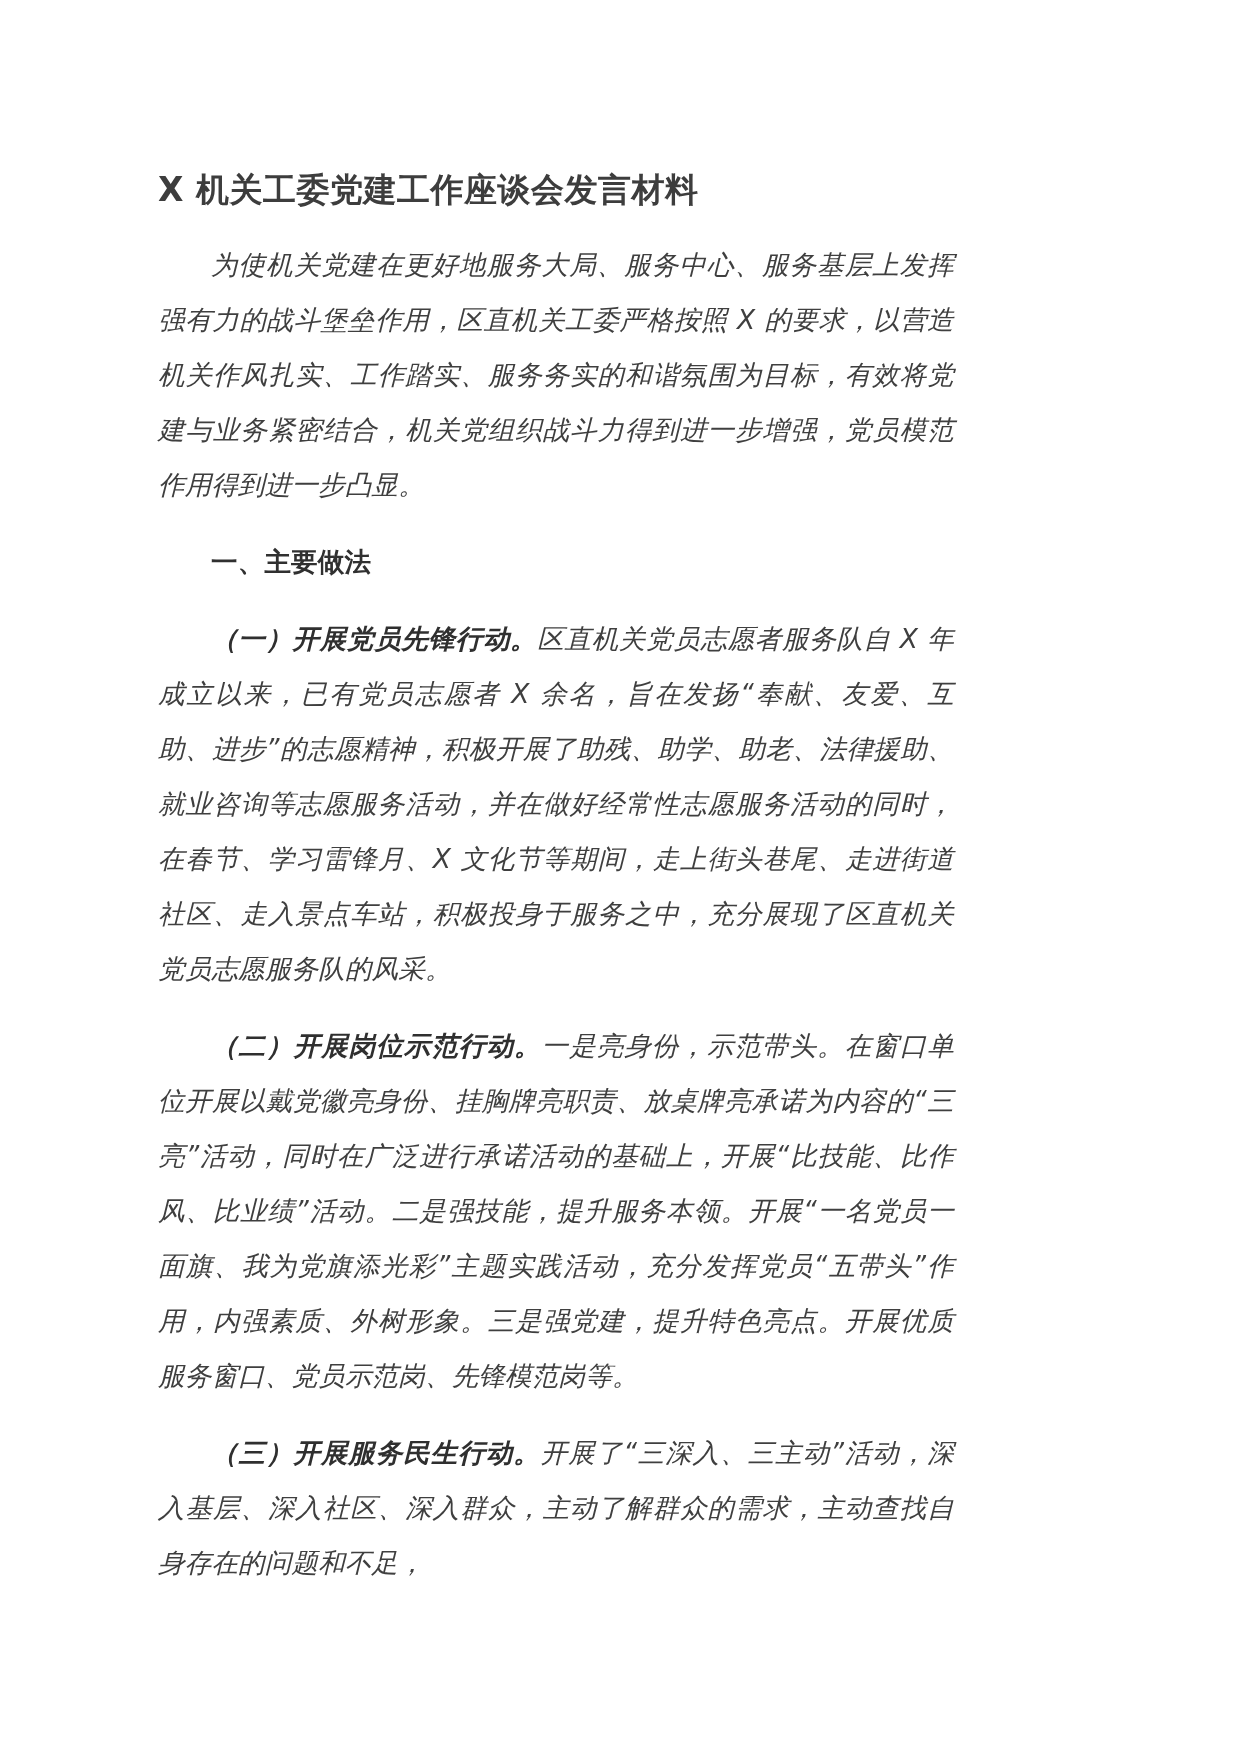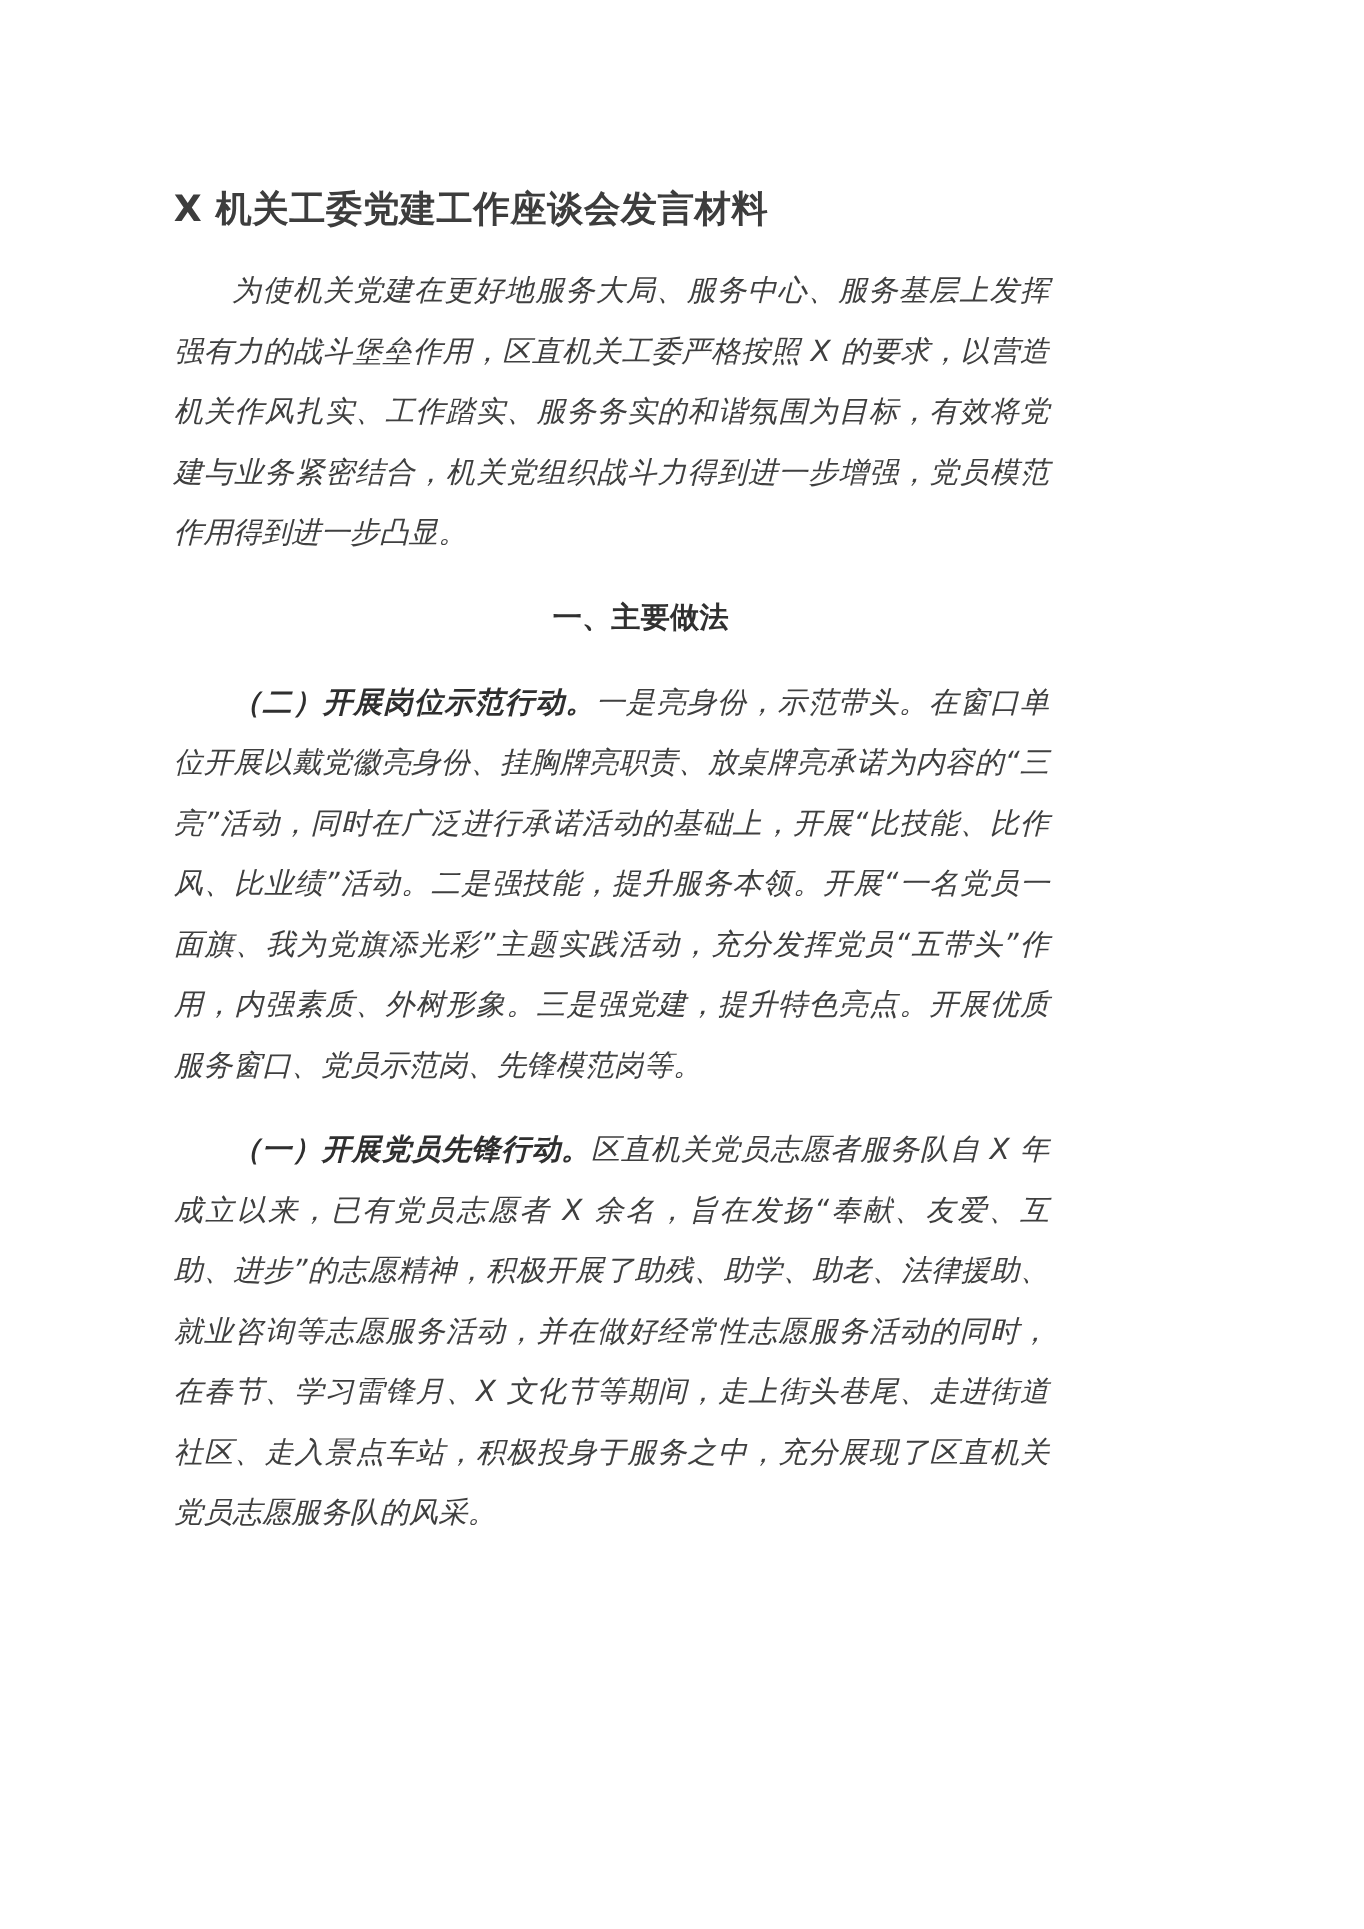--- a/index.html
+++ b/index.html
@@ -56,38 +56,38 @@
     margin-top: 22px;
   }
   p.heading {
     font-size: 26.5px;
     line-height: 55px;
     margin: 22px 0 0 0;
     color: #303030;
     font-weight: 700;
     text-indent: 2em;
     letter-spacing: 0.2px;
-    text-align: center;
   }
   .lead {
     font-weight: 700;
     color: #2f2f2f;
   }
 </style>
 </head>
 <body>
 
 <div class="page">
   <div class="content">
 
     <h1 class="doc-title">X 机关工委党建工作座谈会发言材料</h1>
 
     <p class="para">为使机关党建在更好地服务大局、服务中心、服务基层上发挥强有力的战斗堡垒作用，区直机关工委严格按照 X 的要求，以营造机关作风扎实、工作踏实、服务务实的和谐氛围为目标，有效将党建与业务紧密结合，机关党组织战斗力得到进一步增强，党员模范作用得到进一步凸显。</p>
 
     <p class="heading">一、主要做法</p>
 
+    <p class="para gap"><span class="lead">（一）开展党员先锋行动。</span><span>区直机关党员志愿者服务队自 X 年成立以来，已有党员志愿者 X 余名，旨在发扬“奉献、友爱、互助、进步”的志愿精神，积极开展了助残、助学、助老、法律援助、就业咨询等志愿服务活动，并在做好经常性志愿服务活动的同时，在春节、学习雷锋月、X 文化节等期间，走上街头巷尾、走进街道社区、走入景点车站，积极投身于服务之中，充分展现了区直机关党员志愿服务队的风采。</span></p>
+
     <p class="para gap"><span class="lead">（二）开展岗位示范行动。</span><span>一是亮身份，示范带头。在窗口单位开展以戴党徽亮身份、挂胸牌亮职责、放桌牌亮承诺为内容的“三亮”活动，同时在广泛进行承诺活动的基础上，开展“比技能、比作风、比业绩”活动。二是强技能，提升服务本领。开展“一名党员一面旗、我为党旗添光彩”主题实践活动，充分发挥党员“五带头”作用，内强素质、外树形象。三是强党建，提升特色亮点。开展优质服务窗口、党员示范岗、先锋模范岗等。</span></p>
 
-    <p class="para gap"><span class="lead">（一）开展党员先锋行动。</span><span>区直机关党员志愿者服务队自 X 年成立以来，已有党员志愿者 X 余名，旨在发扬“奉献、友爱、互助、进步”的志愿精神，积极开展了助残、助学、助老、法律援助、就业咨询等志愿服务活动，并在做好经常性志愿服务活动的同时，在春节、学习雷锋月、X 文化节等期间，走上街头巷尾、走进街道社区、走入景点车站，积极投身于服务之中，充分展现了区直机关党员志愿服务队的风采。</span></p>
-
+    <p class="para gap"><span class="lead">（三）开展服务民生行动。</span><span>开展了“三深入、三主动”活动，深入基层、深入社区、深入群众，主动了解群众的需求，主动查找自身存在的问题和不足，</span></p>
 
   </div>
 </div>
 
 </body></html>

